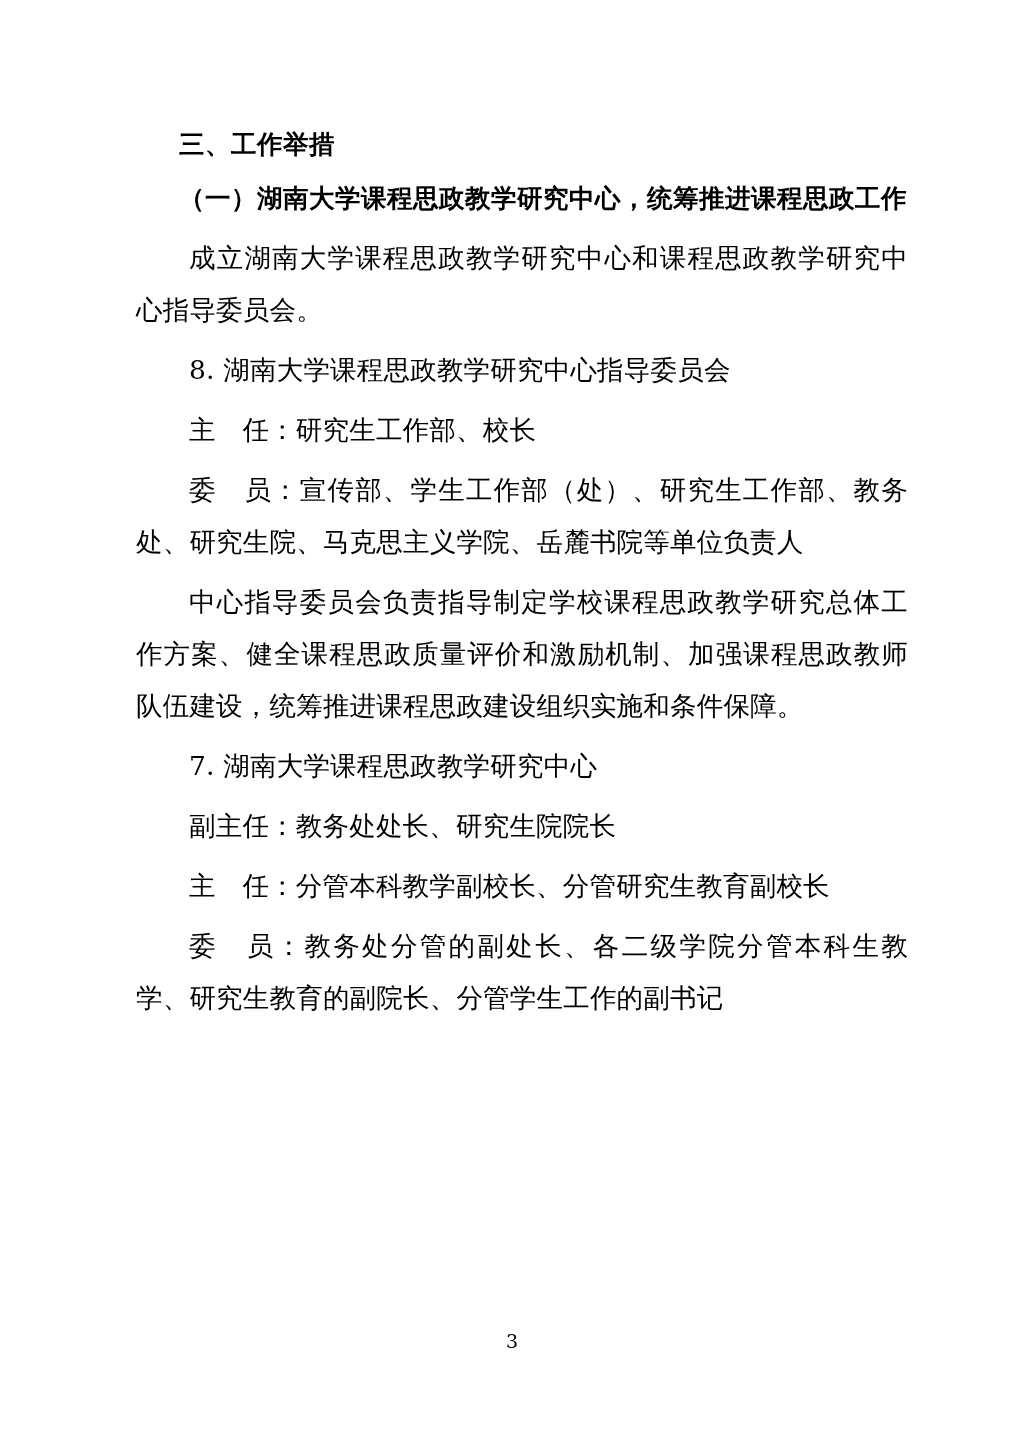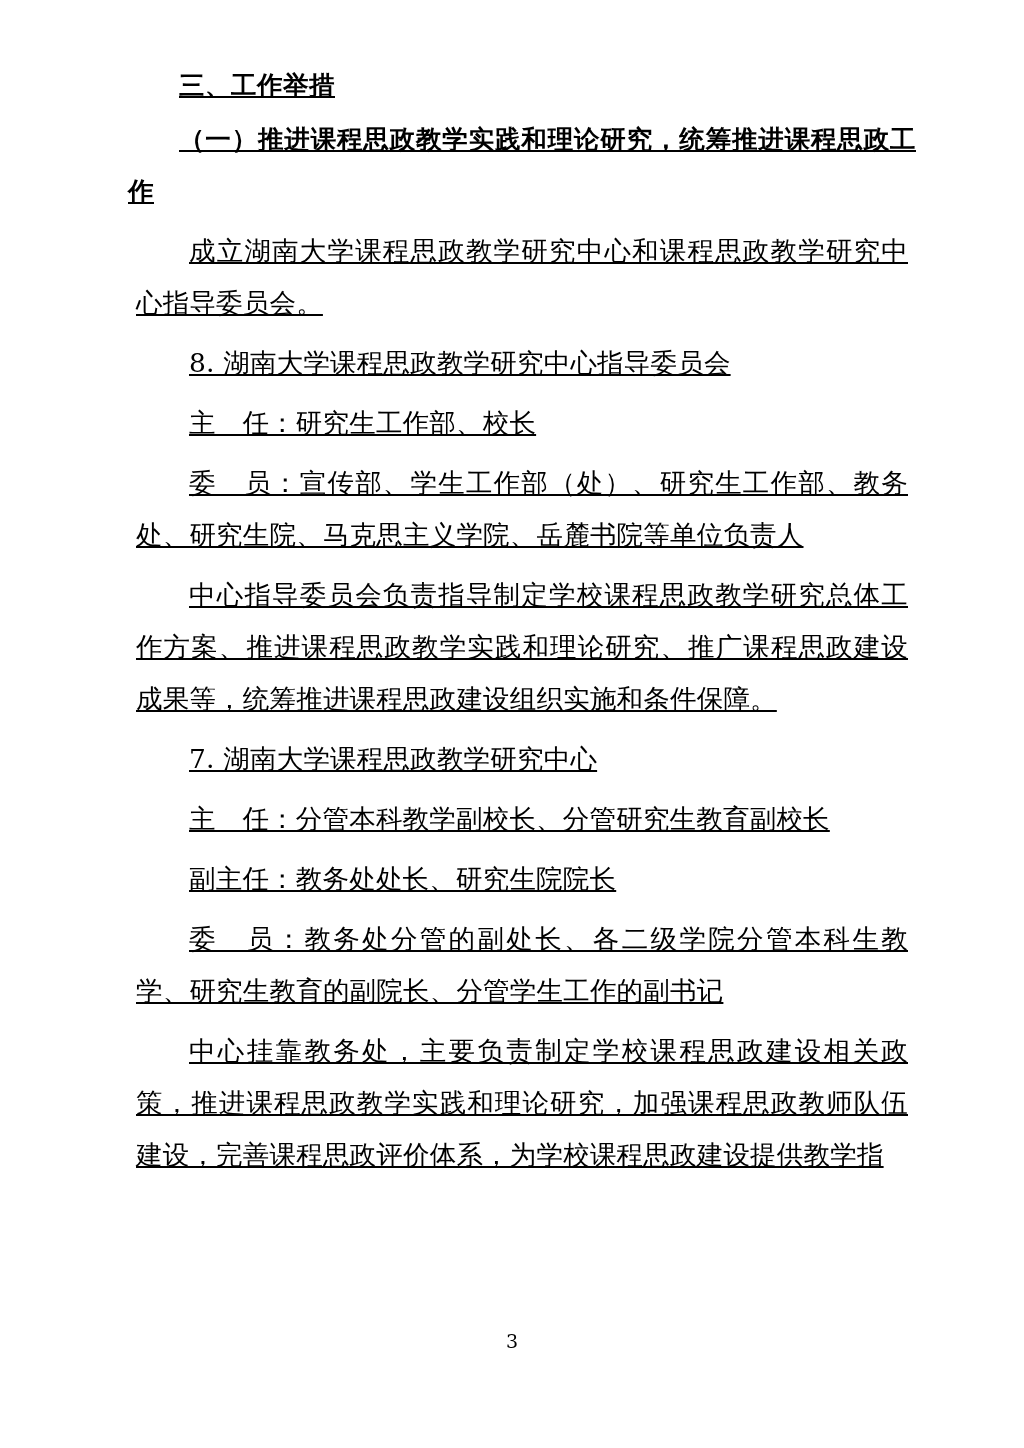--- a/index.html
+++ b/index.html
@@ -13,22 +13,21 @@
     font-family: "DejaVu Serif", "Liberation Serif", serif;
     color: #000000;
     position: relative;
     overflow: hidden;
   }
   .page {
     position: relative;
     width: 1024px;
     height: 1448px;
     box-sizing: border-box;
-    padding: 59px 108px 0 128px;
-    text-decoration: underline;
+    padding: 118px 108px 0 128px;
   }
   .doc-body {
     font-size: 26.5px;
     line-height: 52px;
     text-align: justify;
     text-justify: inter-ideograph;
     letter-spacing: 0.2px;
   }
   .heading {
     font-weight: bold;
@@ -61,39 +60,38 @@
   }
 </style>
 </head>
 <body>
 
 <div class="page">
   <div class="doc-body">
 
     <p class="heading heading-1 indent2">三、工作举措</p>
 
-    <p class="heading heading-2 indent2">（一）推进课程思政教学实践和理论研究，统筹推进课程思政工作</p>
+    <p class="heading heading-2 indent2">（一）湖南大学课程思政教学研究中心，统筹推进课程思政工作</p>
 
     <p class="para indent2">成立湖南大学课程思政教学研究中心和课程思政教学研究中心指导委员会。</p>
 
     <p class="para indent2">8. 湖南大学课程思政教学研究中心指导委员会</p>
 
     <p class="para indent2">主　任：研究生工作部、校长</p>
 
 
     <p class="para indent2">委　员：宣传部、学生工作部（处）、研究生工作部、教务处、研究生院、马克思主义学院、岳麓书院等单位负责人</p>
 
-    <p class="para indent2">中心指导委员会负责指导制定学校课程思政教学研究总体工作方案、推进课程思政教学实践和理论研究、推广课程思政建设成果等，统筹推进课程思政建设组织实施和条件保障。</p>
+    <p class="para indent2">中心指导委员会负责指导制定学校课程思政教学研究总体工作方案、健全课程思政质量评价和激励机制、加强课程思政教师队伍建设，统筹推进课程思政建设组织实施和条件保障。</p>
 
     <p class="para indent2">7. 湖南大学课程思政教学研究中心</p>
 
+    <p class="para indent2">副主任：教务处处长、研究生院院长</p>
+
     <p class="para indent2">主　任：分管本科教学副校长、分管研究生教育副校长</p>
-
-    <p class="para indent2">副主任：教务处处长、研究生院院长</p>
 
     <p class="para indent2">委　员：教务处分管的副处长、各二级学院分管本科生教学、研究生教育的副院长、分管学生工作的副书记</p>
 
-    <p class="para indent2">中心挂靠教务处，主要负责制定学校课程思政建设相关政策，推进课程思政教学实践和理论研究，加强课程思政教师队伍建设，完善课程思政评价体系，为学校课程思政建设提供教学指</p>
 
   </div>
 
   <div class="page-number">3</div>
 </div>
 
 </body></html>

